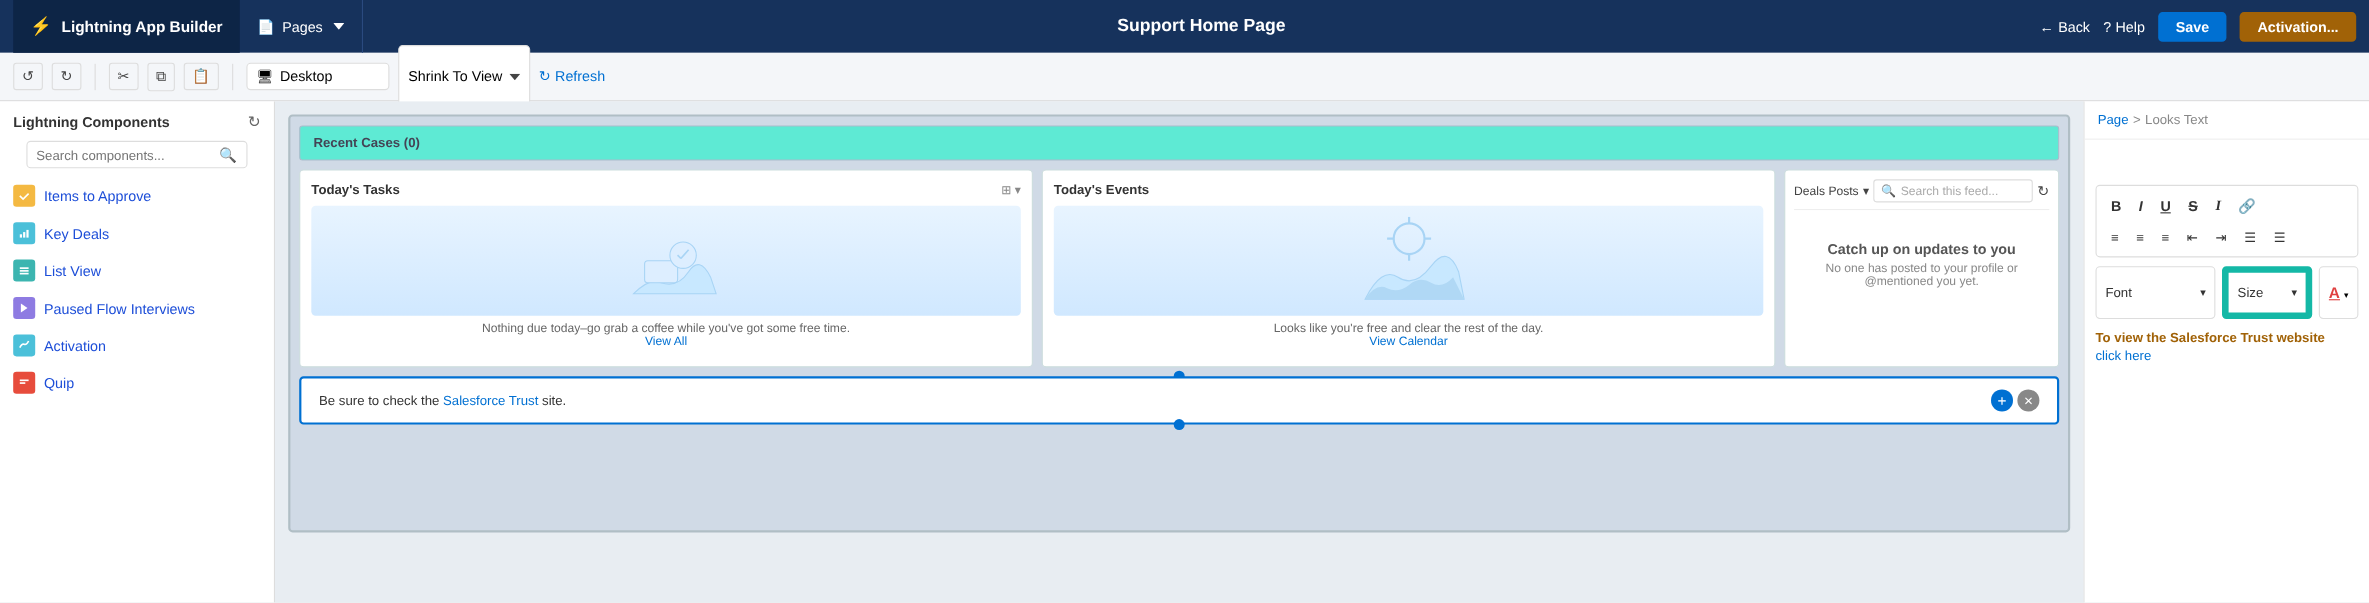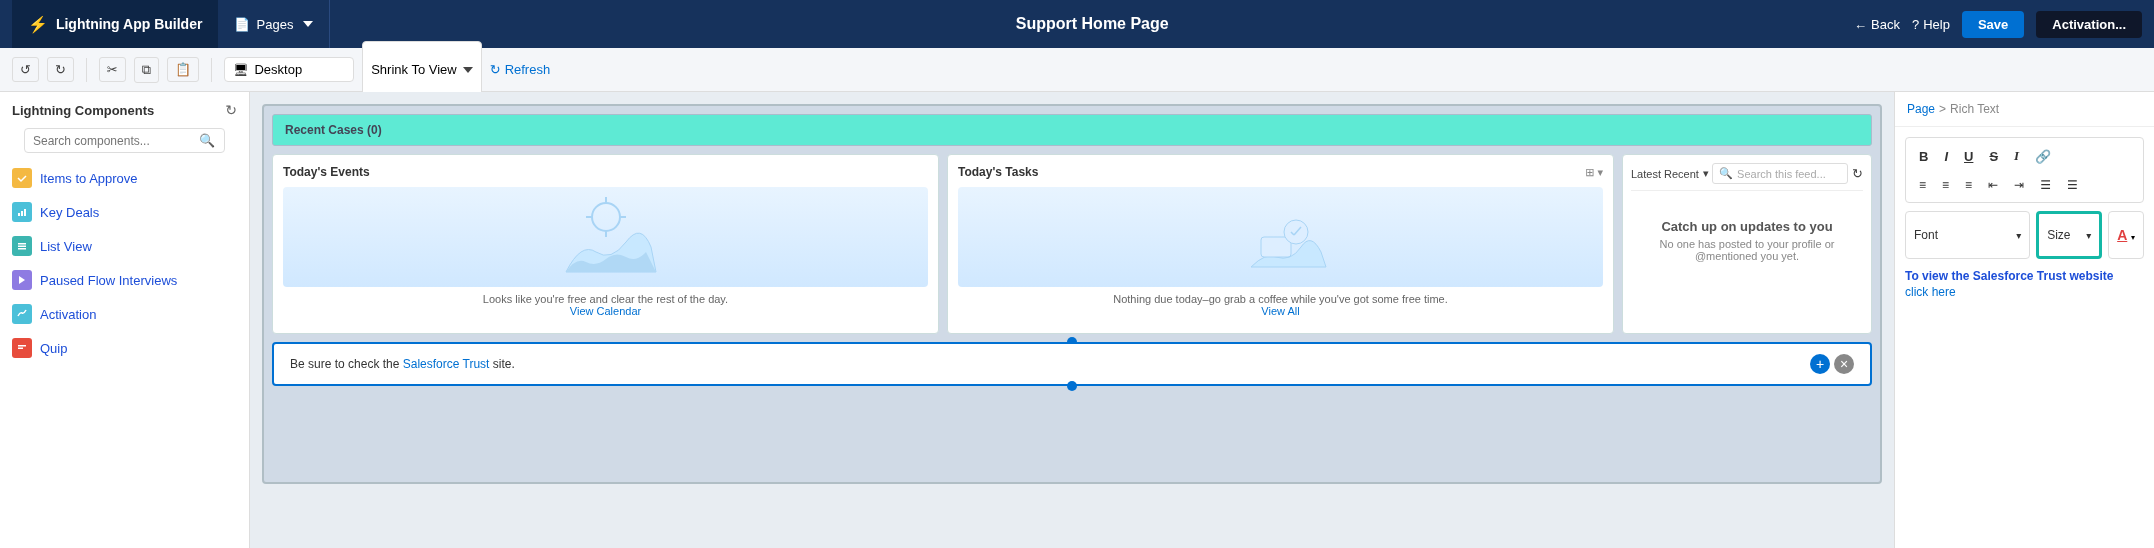--- a/index.html
+++ b/index.html
@@ -63,21 +63,21 @@
       background: #0070d2;
       color: white;
       border: none;
       padding: 6px 16px;
       border-radius: 4px;
       font-size: 13px;
       cursor: pointer;
       font-weight: 600;
     }
     .btn-activation {
-      background: #0f172a;
+      background: #a16207;
       color: white;
       border: none;
       padding: 6px 16px;
       border-radius: 4px;
       font-size: 13px;
       cursor: pointer;
       font-weight: 600;
     }
 
     
@@ -350,20 +350,21 @@
 
     
     .properties-panel {
       width: 260px;
       min-width: 260px;
       background: white;
       border-left: 1px solid #ddd;
       display: flex;
       flex-direction: column;
       overflow: hidden;
+      gap: 31px;
     }
     .properties-breadcrumb {
       display: flex;
       align-items: center;
       padding: 10px 12px;
       font-size: 12px;
       color: #888;
       border-bottom: 1px solid #eee;
       gap: 4px;
     }
@@ -416,22 +417,22 @@
       border-radius: 4px;
       padding: 16px 8px;
       font-size: 12px;
       color: #333;
       background: white;
       display: flex;
       align-items: center;
       justify-content: space-between;
     }
     .size-select {
-      width: 66px;
-      border: 3px solid #14b8a6;
+      width: 82px;
+      border: 6px solid #14b8a6;
       border-radius: 4px;
       padding: 4px 8px;
       font-size: 12px;
       color: #333;
       background: white;
       display: flex;
       align-items: center;
       justify-content: space-between;
     }
     .color-btn {
@@ -442,21 +443,21 @@
       cursor: pointer;
     }
     .color-a {
       font-size: 14px;
       font-weight: bold;
       color: #e04040;
       text-decoration: underline;
     }
     .properties-body-text {
       font-size: 12px;
-      color: #1d4ed8;
+      color: #a16207;
       line-height: 1.5;
       margin-top: 4px;
     }
     .properties-body-text strong { font-weight: 700; }
     .properties-click-here {
       color: #0070d2;
       font-size: 12px;
       cursor: pointer;
       display: block;
     }
@@ -596,57 +597,57 @@
   <div class="canvas-area">
     <div class="canvas-frame">
 
       <div class="canvas-row1">
         <span>Recent Cases (0)</span>
       </div>
 
       <div class="canvas-col2-container">
 
         <div class="canvas-card">
-          <div class="canvas-card-title">Today's Events</div>
-          <div class="canvas-card-img">
-            <svg width="120" height="80" viewBox="0 0 120 80">
-              <circle cx="60" cy="20" r="14" fill="none" stroke="#a8d4f5" stroke-width="2"></circle>
-              <line x1="60" y1="6" x2="60" y2="0" stroke="#a8d4f5" stroke-width="2"></line>
-              <line x1="60" y1="34" x2="60" y2="40" stroke="#a8d4f5" stroke-width="2"></line>
-              <line x1="74" y1="20" x2="80" y2="20" stroke="#a8d4f5" stroke-width="2"></line>
-              <line x1="40" y1="20" x2="46" y2="20" stroke="#a8d4f5" stroke-width="2"></line>
-              <path d="M20 75 Q35 45 50 55 Q65 65 80 45 Q95 25 105 50 L110 75Z" fill="#c8e8ff" stroke="#a8d4f5" stroke-width="1"></path>
-              <path d="M10 75 L20 75 Q30 60 40 65 Q50 70 60 62 Q70 54 80 60 Q90 66 100 55 L110 75Z" fill="#b0d8f5" stroke="none"></path>
-            </svg>
-          </div>
-          <div class="canvas-card-text">Looks like you're free and clear the rest of the day.</div>
-          <a class="canvas-card-link">View Calendar</a>
-        </div>
-
-        <div class="canvas-card">
           <div style="display:flex;justify-content:space-between;align-items:center;margin-bottom:8px;">
             <div class="canvas-card-title" style="margin-bottom:0;">Today's Tasks</div>
             <div style="font-size:11px;color:#888;">⊞ ▾</div>
           </div>
           <div class="canvas-card-img">
             <svg width="120" height="80" viewBox="0 0 120 80">
               <path d="M30 70 Q45 55 55 60 Q70 65 80 50 Q90 35 100 55 L105 70Z" fill="#c8e8ff" stroke="#a8d4f5" stroke-width="1"></path>
               <rect x="40" y="40" width="30" height="20" rx="3" fill="#ddeeff" stroke="#a8d4f5" stroke-width="1"></rect>
               <circle cx="75" cy="35" r="12" fill="#ddeeff" stroke="#a8d4f5" stroke-width="1"></circle>
               <line x1="70" y1="35" x2="73" y2="38" stroke="#a8d4f5" stroke-width="1.5"></line>
               <line x1="73" y1="38" x2="80" y2="30" stroke="#a8d4f5" stroke-width="1.5"></line>
             </svg>
           </div>
           <div class="canvas-card-text">Nothing due today–go grab a coffee while you've got some free time.</div>
           <a class="canvas-card-link">View All</a>
         </div>
 
+        <div class="canvas-card">
+          <div class="canvas-card-title">Today's Events</div>
+          <div class="canvas-card-img">
+            <svg width="120" height="80" viewBox="0 0 120 80">
+              <circle cx="60" cy="20" r="14" fill="none" stroke="#a8d4f5" stroke-width="2"></circle>
+              <line x1="60" y1="6" x2="60" y2="0" stroke="#a8d4f5" stroke-width="2"></line>
+              <line x1="60" y1="34" x2="60" y2="40" stroke="#a8d4f5" stroke-width="2"></line>
+              <line x1="74" y1="20" x2="80" y2="20" stroke="#a8d4f5" stroke-width="2"></line>
+              <line x1="40" y1="20" x2="46" y2="20" stroke="#a8d4f5" stroke-width="2"></line>
+              <path d="M20 75 Q35 45 50 55 Q65 65 80 45 Q95 25 105 50 L110 75Z" fill="#c8e8ff" stroke="#a8d4f5" stroke-width="1"></path>
+              <path d="M10 75 L20 75 Q30 60 40 65 Q50 70 60 62 Q70 54 80 60 Q90 66 100 55 L110 75Z" fill="#b0d8f5" stroke="none"></path>
+            </svg>
+          </div>
+          <div class="canvas-card-text">Looks like you're free and clear the rest of the day.</div>
+          <a class="canvas-card-link">View Calendar</a>
+        </div>
+
         <div class="canvas-right-panel">
           <div class="canvas-right-header">
-            <span>Latest Recent</span>
+            <span>Deals Posts</span>
             <span style="cursor:pointer;">▾</span>
             <div class="canvas-right-search">
               <span style="font-size:11px;">🔍</span>
               <span style="font-size:11px;color:#aaa;margin-left:4px;">Search this feed...</span>
             </div>
             <span style="font-size:13px;cursor:pointer;">↻</span>
           </div>
           <div class="canvas-feed-empty">
             <div class="canvas-feed-empty-title">Catch up on updates to you</div>
             <div style="font-size:11px;color:#888;">No one has posted to your profile or @mentioned you yet.</div>
@@ -667,21 +668,21 @@
         </div>
         <div style="width:10px;height:10px;background:#0070d2;border-radius:50%;position:absolute;bottom:-5px;left:50%;transform:translateX(-50%);"></div>
       </div>
     </div>
   </div>
 
   <div class="properties-panel">
     <div class="properties-breadcrumb">
       <span class="properties-breadcrumb-link">Page</span>
       <span>&gt;</span>
-      <span>Rich Text</span>
+      <span>Looks Text</span>
     </div>
     <div class="properties-content">
 
       <div class="rich-text-toolbar">
 
         <div style="display:flex;gap:2px;width:100%;">
           <button class="rt-btn" style="font-weight:900;">B</button>
           <button class="rt-btn" style="font-style:italic;">I</button>
           <button class="rt-btn" style="text-decoration:underline;">U</button>
           <button class="rt-btn" style="text-decoration:line-through;">S</button>

